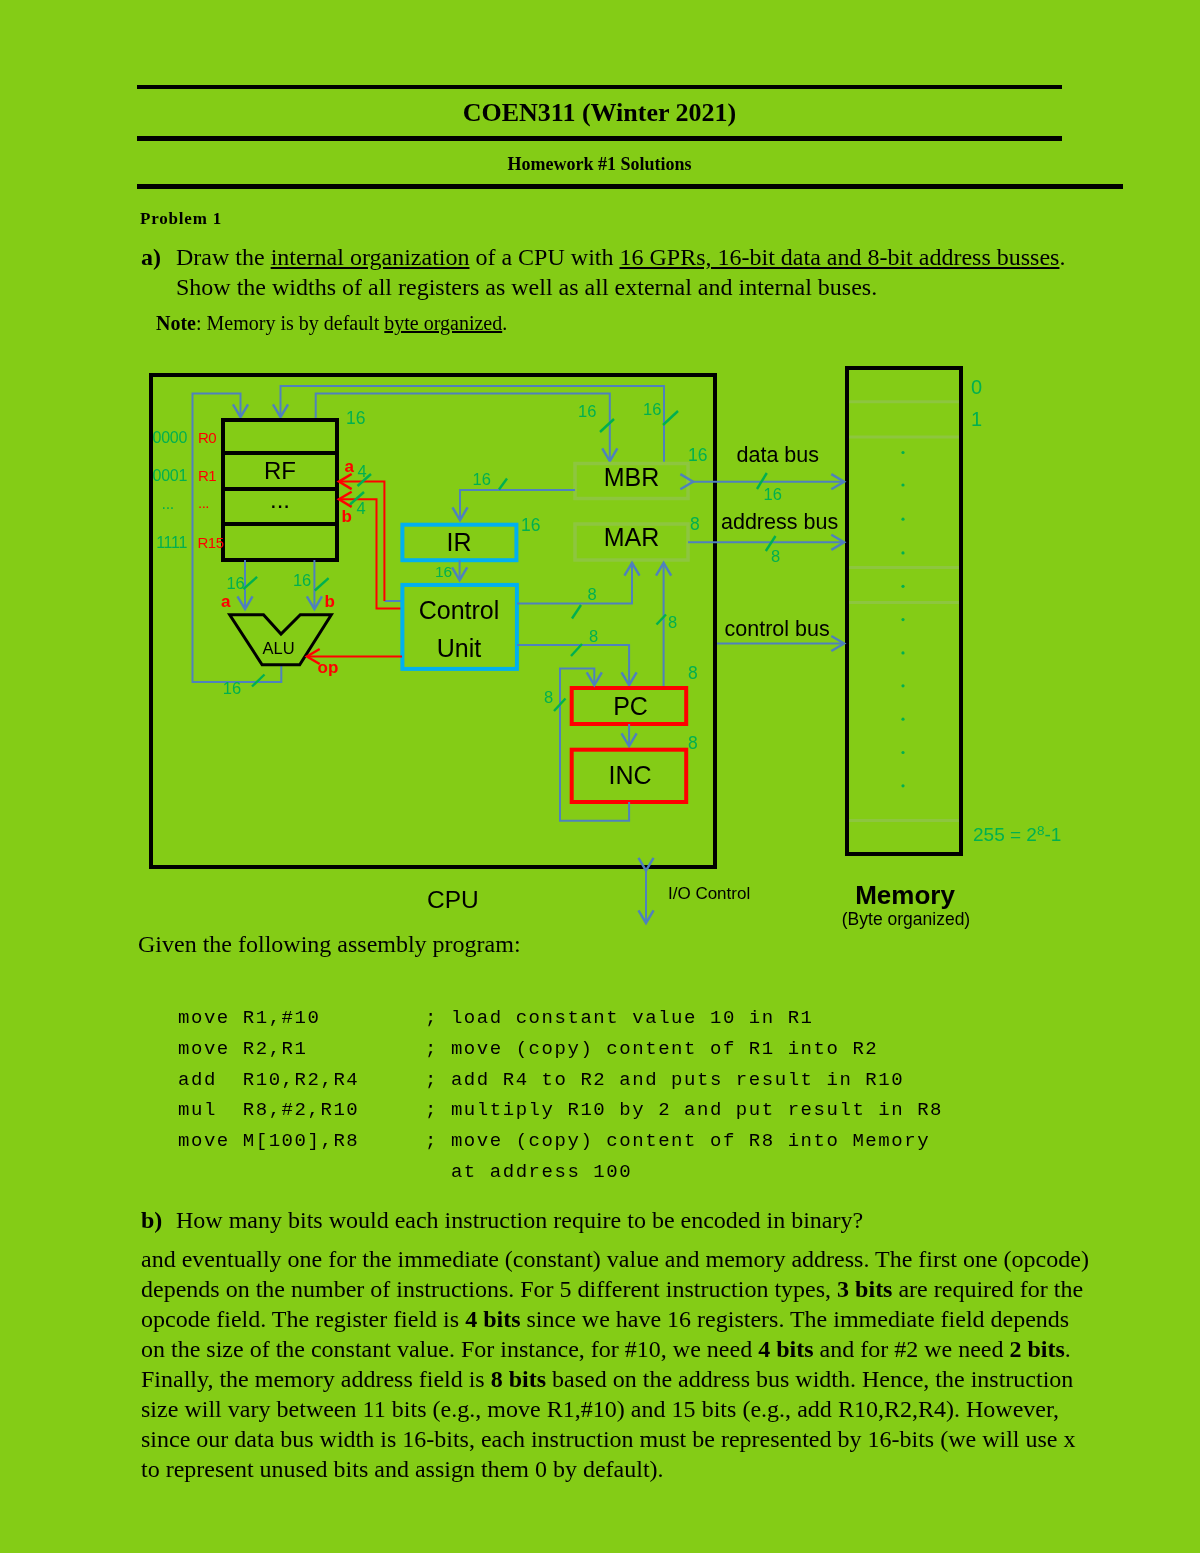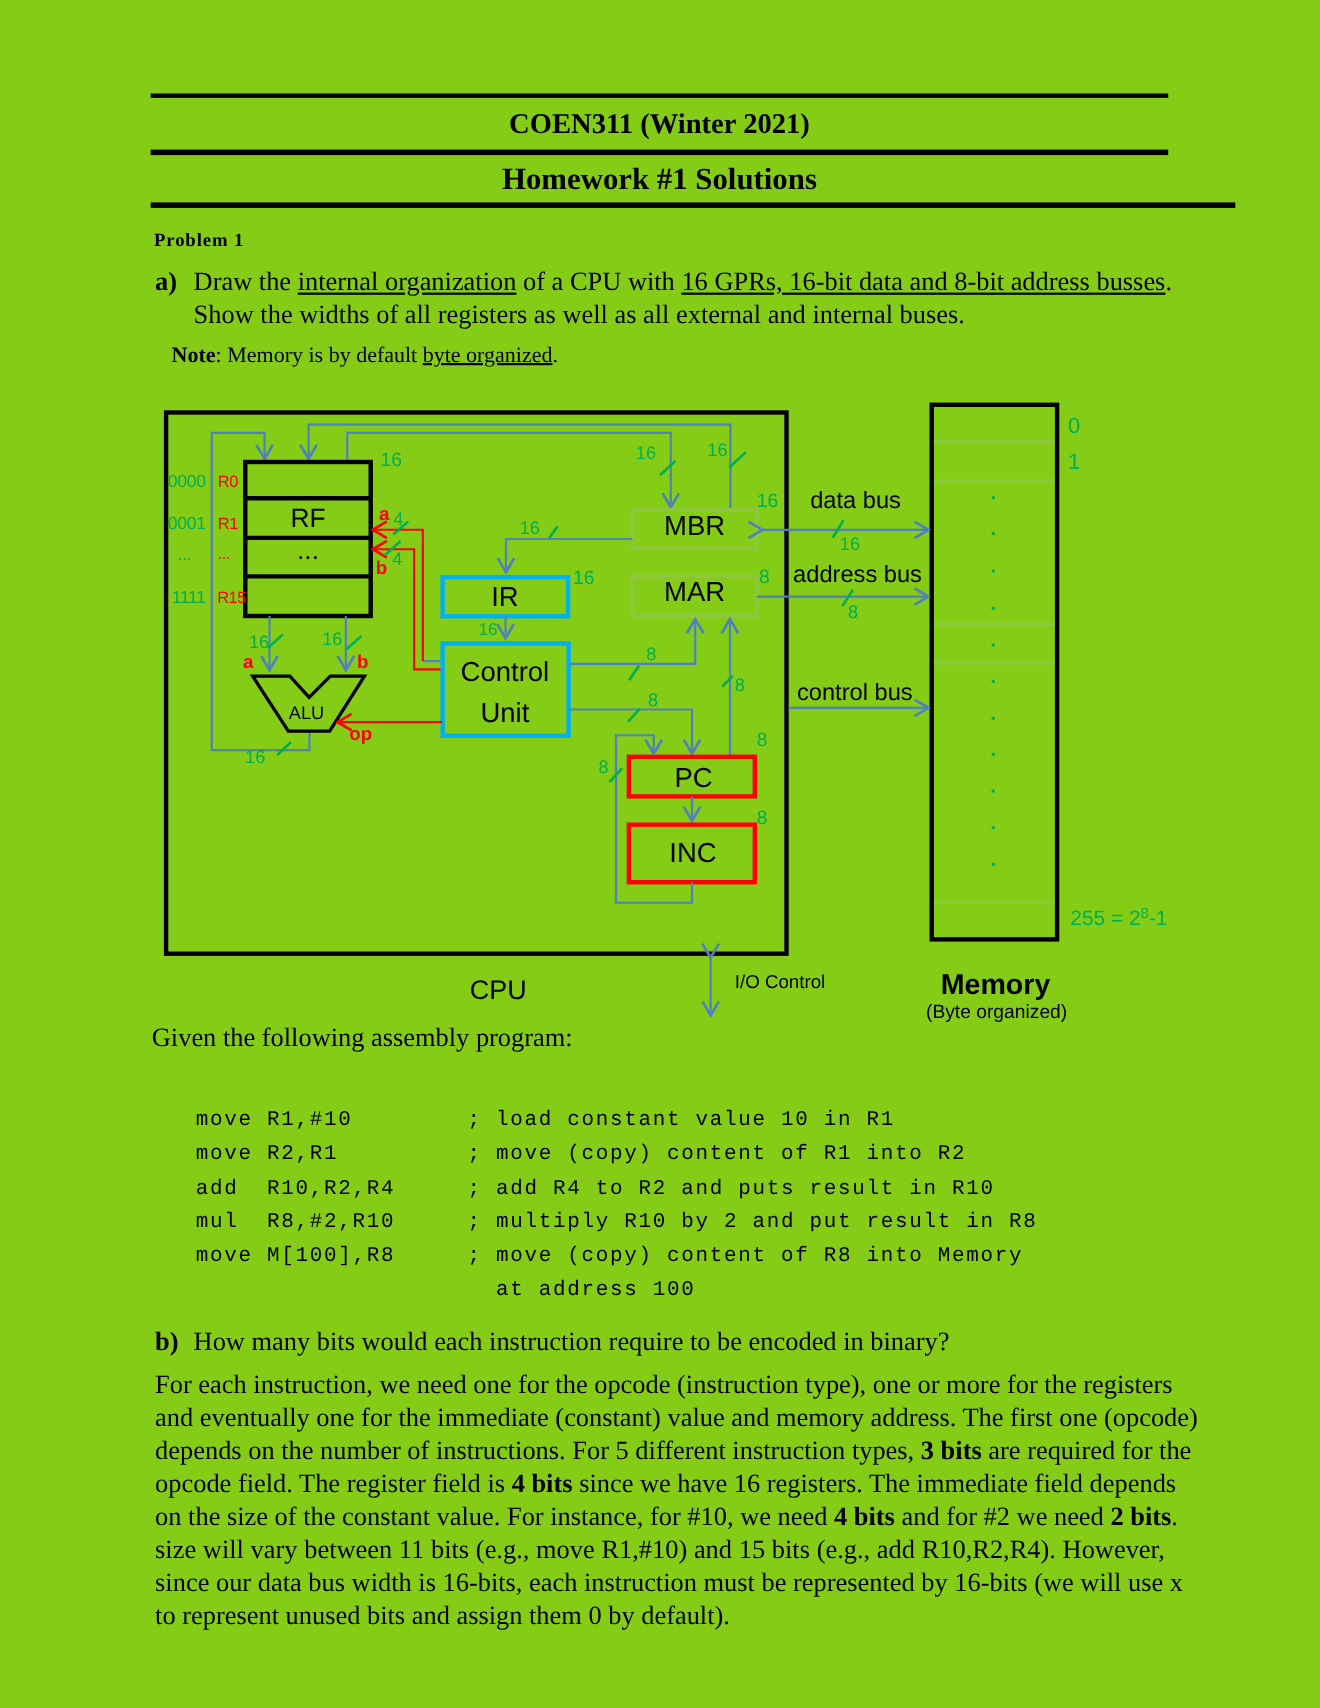--- a/index.html
+++ b/index.html
@@ -13,21 +13,21 @@
 </head>
 <body>
 <div id="page">
 
   <div class="abs" style="left:137px;top:85px;width:925px;height:4px;background:#000;"></div>
 
   <div class="abs b" style="left:137px;top:100px;width:925px;text-align:center;font-size:26px;line-height:26px;">COEN311 (Winter 2021)</div>
 
   <div class="abs" style="left:137px;top:136px;width:925px;height:5px;background:#000;"></div>
 
-  <div class="abs b" style="left:137px;top:151px;width:925px;text-align:center;font-size:28px;line-height:26px;font-family:Liberation Serif, serif;">Homework #1 Solutions</div>
+  <div class="abs b" style="left:137px;top:151px;width:925px;text-align:center;font-size:18px;line-height:26px;font-family:Liberation Serif, serif;">Homework #1 Solutions</div>
 
   <div class="abs" style="left:137px;top:184px;width:986px;height:5px;background:#000;"></div>
 
   <div class="abs b" style="left:140px;top:206px;font-size:17px;line-height:26px;letter-spacing:0.8px;">Problem 1</div>
 
   <div class="abs b" style="left:141px;top:242px;font-size:24px;line-height:30px;">a)</div>
 
   <div class="abs" style="left:176px;top:242px;width:882px;font-size:24px;line-height:30px;">
     <div class="jline">Draw the <u>internal organization</u> of a CPU with <u>16 GPRs, 16-bit data and 8-bit address busses</u>.</div>
     <div>Show the widths of all registers as well as all external and internal buses.</div>
@@ -311,22 +311,22 @@
 ; add R4 to R2 and puts result in R10
 ; multiply R10 by 2 and put result in R8
 ; move (copy) content of R8 into Memory
   at address 100</div>
 
   <div class="abs b" style="left:141px;top:1205px;font-size:24px;line-height:30px;">b)</div>
 
   <div class="abs" style="left:176px;top:1205px;font-size:24px;line-height:30px;">How many bits would each instruction require to be encoded in binary?</div>
 
   <div class="abs" style="left:141px;top:1244px;width:918px;font-size:24px;line-height:30px;">
-    <div class="jline">For each instruction, we need one for the opcode (instruction type), one or more for the registers</div>
     <div class="jline">and eventually one for the immediate (constant) value and memory address. The first one (opcode)</div>
     <div class="jline">depends on the number of instructions. For 5 different instruction types, <span class="b">3 bits</span> are required for the</div>
     <div class="jline">opcode field. The register field is <span class="b">4 bits</span> since we have 16 registers. The immediate field depends</div>
     <div class="jline">on the size of the constant value. For instance, for #10, we need <span class="b">4 bits</span> and for #2 we need <span class="b">2 bits</span>.</div>
+    <div class="jline">Finally, the memory address field is <span class="b">8 bits</span> based on the address bus width. Hence, the instruction</div>
     <div class="jline">size will vary between 11 bits (e.g., move R1,#10) and 15 bits (e.g., add R10,R2,R4). However,</div>
     <div class="jline">since our data bus width is 16-bits, each instruction must be represented by 16-bits (we will use x</div>
     <div>to represent unused bits and assign them 0 by default).</div>
   </div>
 </div>
 
 </body></html>

